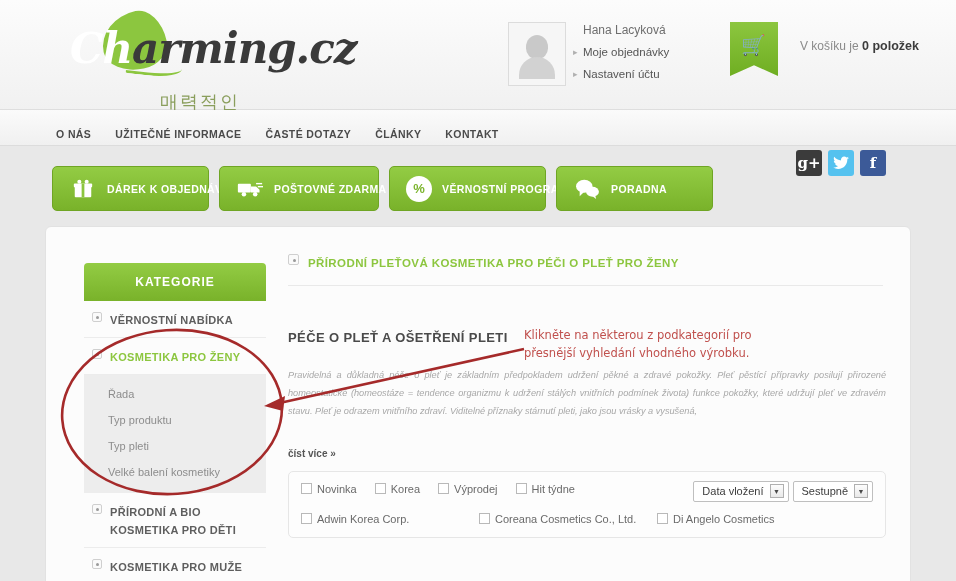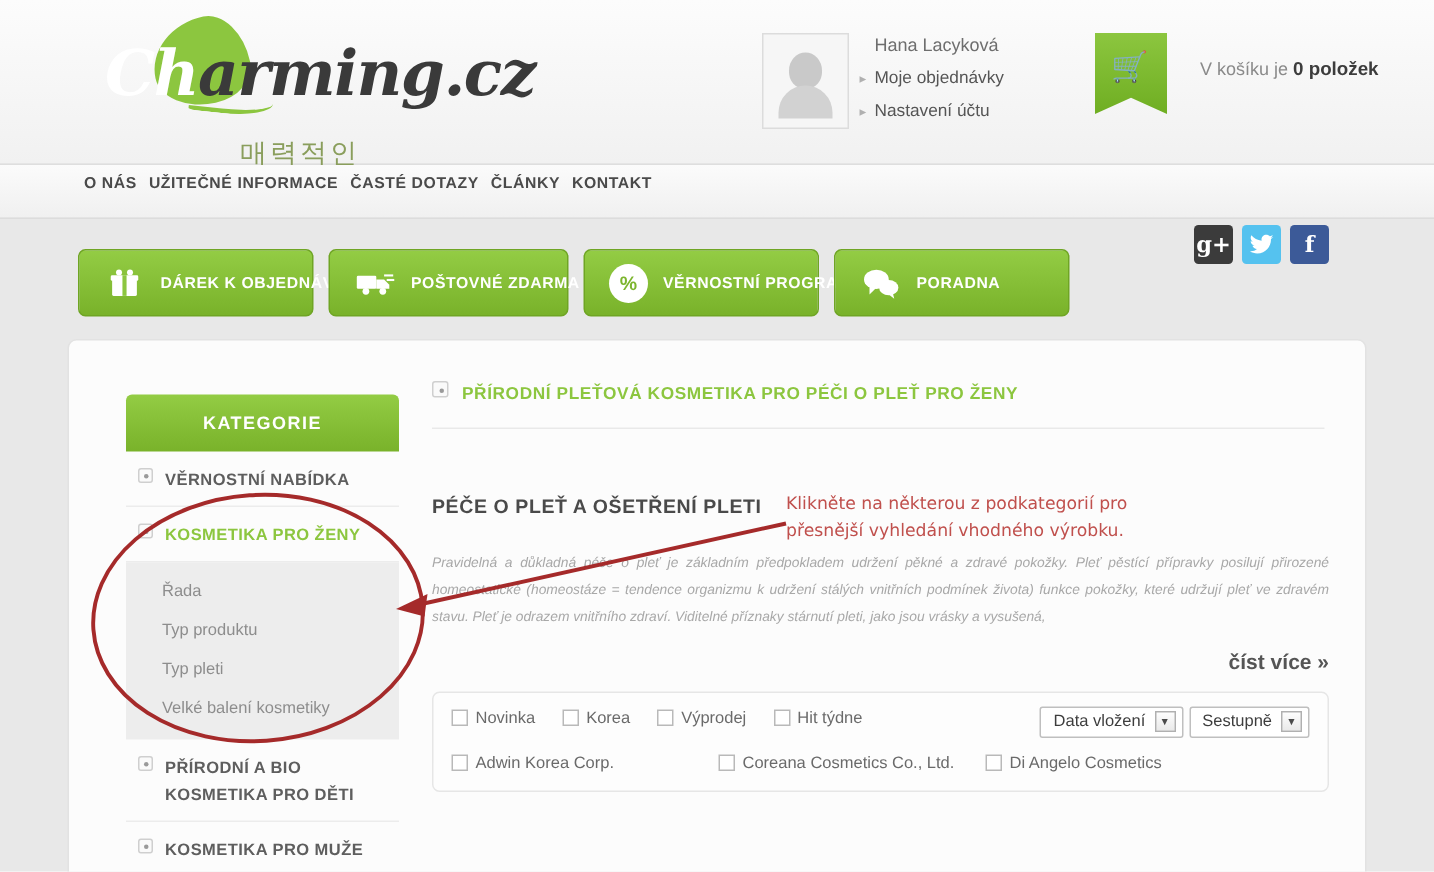--- a/index.html
+++ b/index.html
@@ -146,23 +146,23 @@
   
   .navbar {
     position: absolute;
     left: 0; top: 110px;
     width: 956px; height: 36px;
     background: linear-gradient(#fbfbfb, #f0f0f0);
     border-bottom: 1px solid #dcdcdc;
   }
   .nav-items {
     position: absolute;
-    left: 56px; top: 6px;
-    display: flex;
-    gap: 8px;
+    left: 56px; top: 18px;
+    display: flex;
+    gap: 24px;
   }
   .nav-item {
     font-size: 10.5px;
     font-weight: bold;
     color: #4a4a4a;
     letter-spacing: 0.4px;
     white-space: nowrap;
     cursor: pointer;
   }
   .search-box {
@@ -380,24 +380,24 @@
     margin-top: 22px;
     width: 598px;
     font-size: 9.2px;
     font-style: italic;
     color: #a8a8a8;
     line-height: 1.95;
     text-align: justify;
   }
 
   .read-more {
-    margin-top: 12px;
+    margin-top: 27px;
     width: 598px;
-    text-align: right;
-    font-size: 14px;
+    text-align: left;
+    font-size: 10px;
     font-weight: bold;
     color: #555;
     cursor: pointer;
   }
 
   
   .filter-box {
     margin-top: 12px;
     width: 598px;
     border: 1px solid #e6e6e6;

